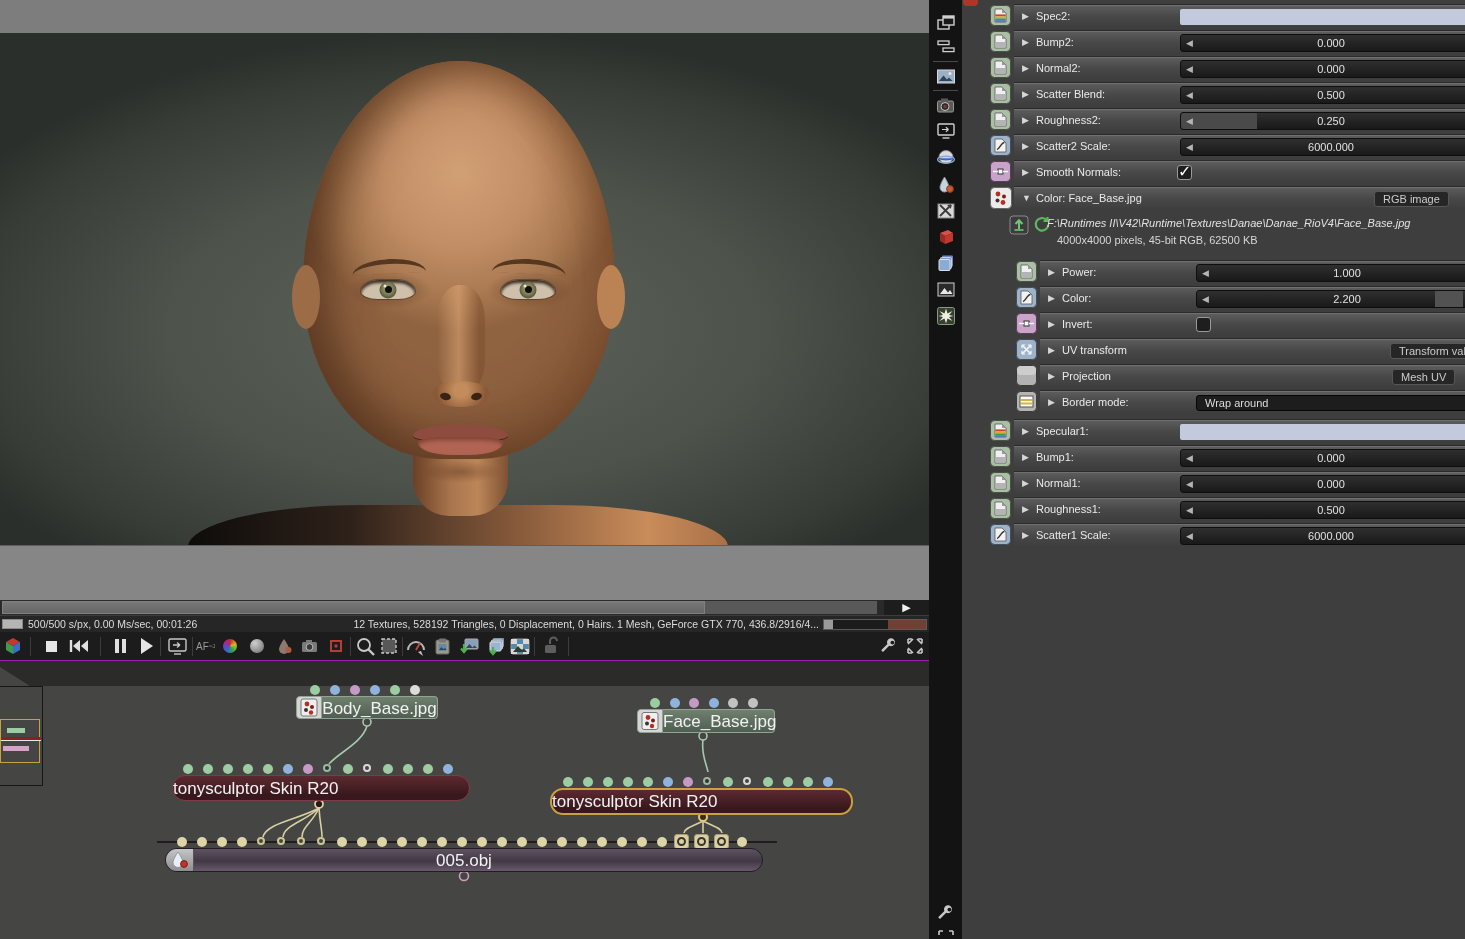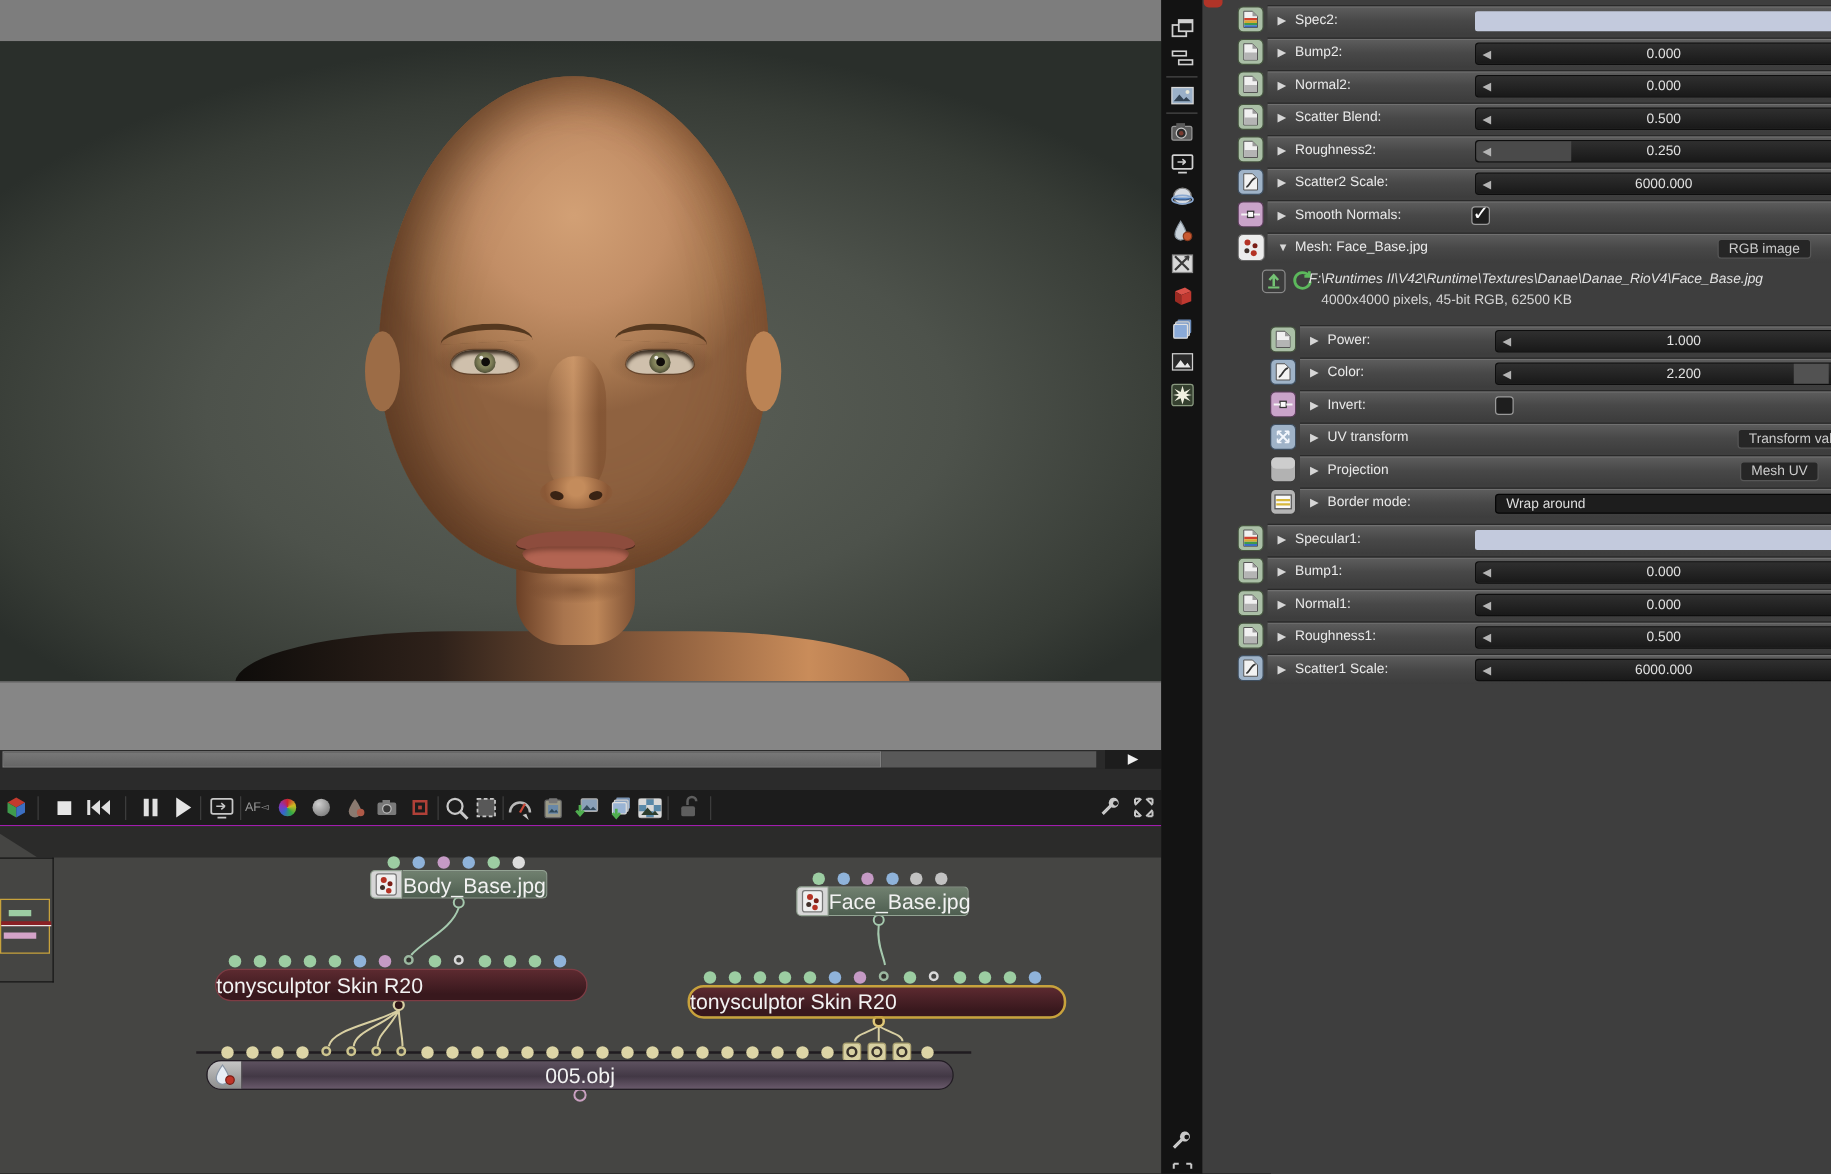--- a/index.html
+++ b/index.html
@@ -162,20 +162,29 @@
     <div class="chinshade abs"></div>
   </div>
   <div id="vp-botbar" class="abs"></div>
 
   <div id="scrollstrip" class="abs">
     <div id="scrollthumb" class="abs"></div>
     <div id="scrollthumb2" class="abs"></div>
     <div id="playbtn" class="abs">▶</div>
   </div>
 
+  <div id="statusbar" class="abs">
+    <div id="prog" class="abs"></div>
+    <span id="prog-txt" class="abs">500/500 s/px, 0.00 Ms/sec, 00:01:26</span>
+    <span id="stats-txt" class="abs">12 Textures, 528192 Triangles, 0 Displacement, 0 Hairs. 1 Mesh, GeForce GTX 770, 436.8/2916/4...</span>
+    <div id="membar" class="abs">
+        <span class="m1 abs"></span>
+        <span class="m2 abs"></span>
+      </div>
+  </div>
 
   <div id="toolbar" class="abs">
     <span class="ticon" style="left:3px">
       <svg width="20" height="20" viewBox="0 0 20 20">
           <path d="M10 2 L17 6 L10 10 L3 6 Z" fill="#c23a2e"></path>
           <path d="M3 6 L10 10 L10 18 L3 14 Z" fill="#3f9a4c"></path>
           <path d="M17 6 L10 10 L10 18 L17 14 Z" fill="#3c6fc2"></path>
         </svg>
       </span>
     <span class="tsep" style="left:30px"></span>
@@ -652,21 +661,21 @@
         <div class="prow header">
           <span class="picon"><svg width="22" height="22" viewBox="0 0 22 22">
               <rect x="0.5" y="0.5" width="21" height="21" rx="4" fill="#ececec" stroke="#666"></rect>
               <circle cx="8" cy="7" r="2.4" fill="#b43224"></circle>
               <circle cx="14" cy="9.5" r="2" fill="#7a1e16"></circle>
               <circle cx="7.5" cy="13.5" r="2" fill="#40302a"></circle>
               <circle cx="13" cy="15.5" r="2.4" fill="#b43224"></circle>
             </svg></span>
           <div class="pbar">
             <span class="parrow">▼</span>
-            <span class="plabel">Mesh: Face_Base.jpg</span>
+            <span class="plabel">Color: Face_Base.jpg</span>
             <span class="pbtn" style="left:360px">RGB image</span>
           </div>
         </div>
         <div class="file-info">
           <span class="fi-btn" style="left:47px"><svg width="20" height="20" viewBox="0 0 20 20">
               <rect x="1" y="1" width="18" height="18" rx="3" fill="#3c3c3c" stroke="#8a8a8a"></rect>
               <path d="M10 14 V6 M6.5 9 L10 5.2 L13.5 9" stroke="#74c274" stroke-width="2" fill="none"></path>
               <path d="M5.5 15 h9" stroke="#74c274" stroke-width="1.6"></path>
             </svg></span>
           <span class="fi-btn" style="left:70px"><svg width="20" height="20" viewBox="0 0 20 20">

